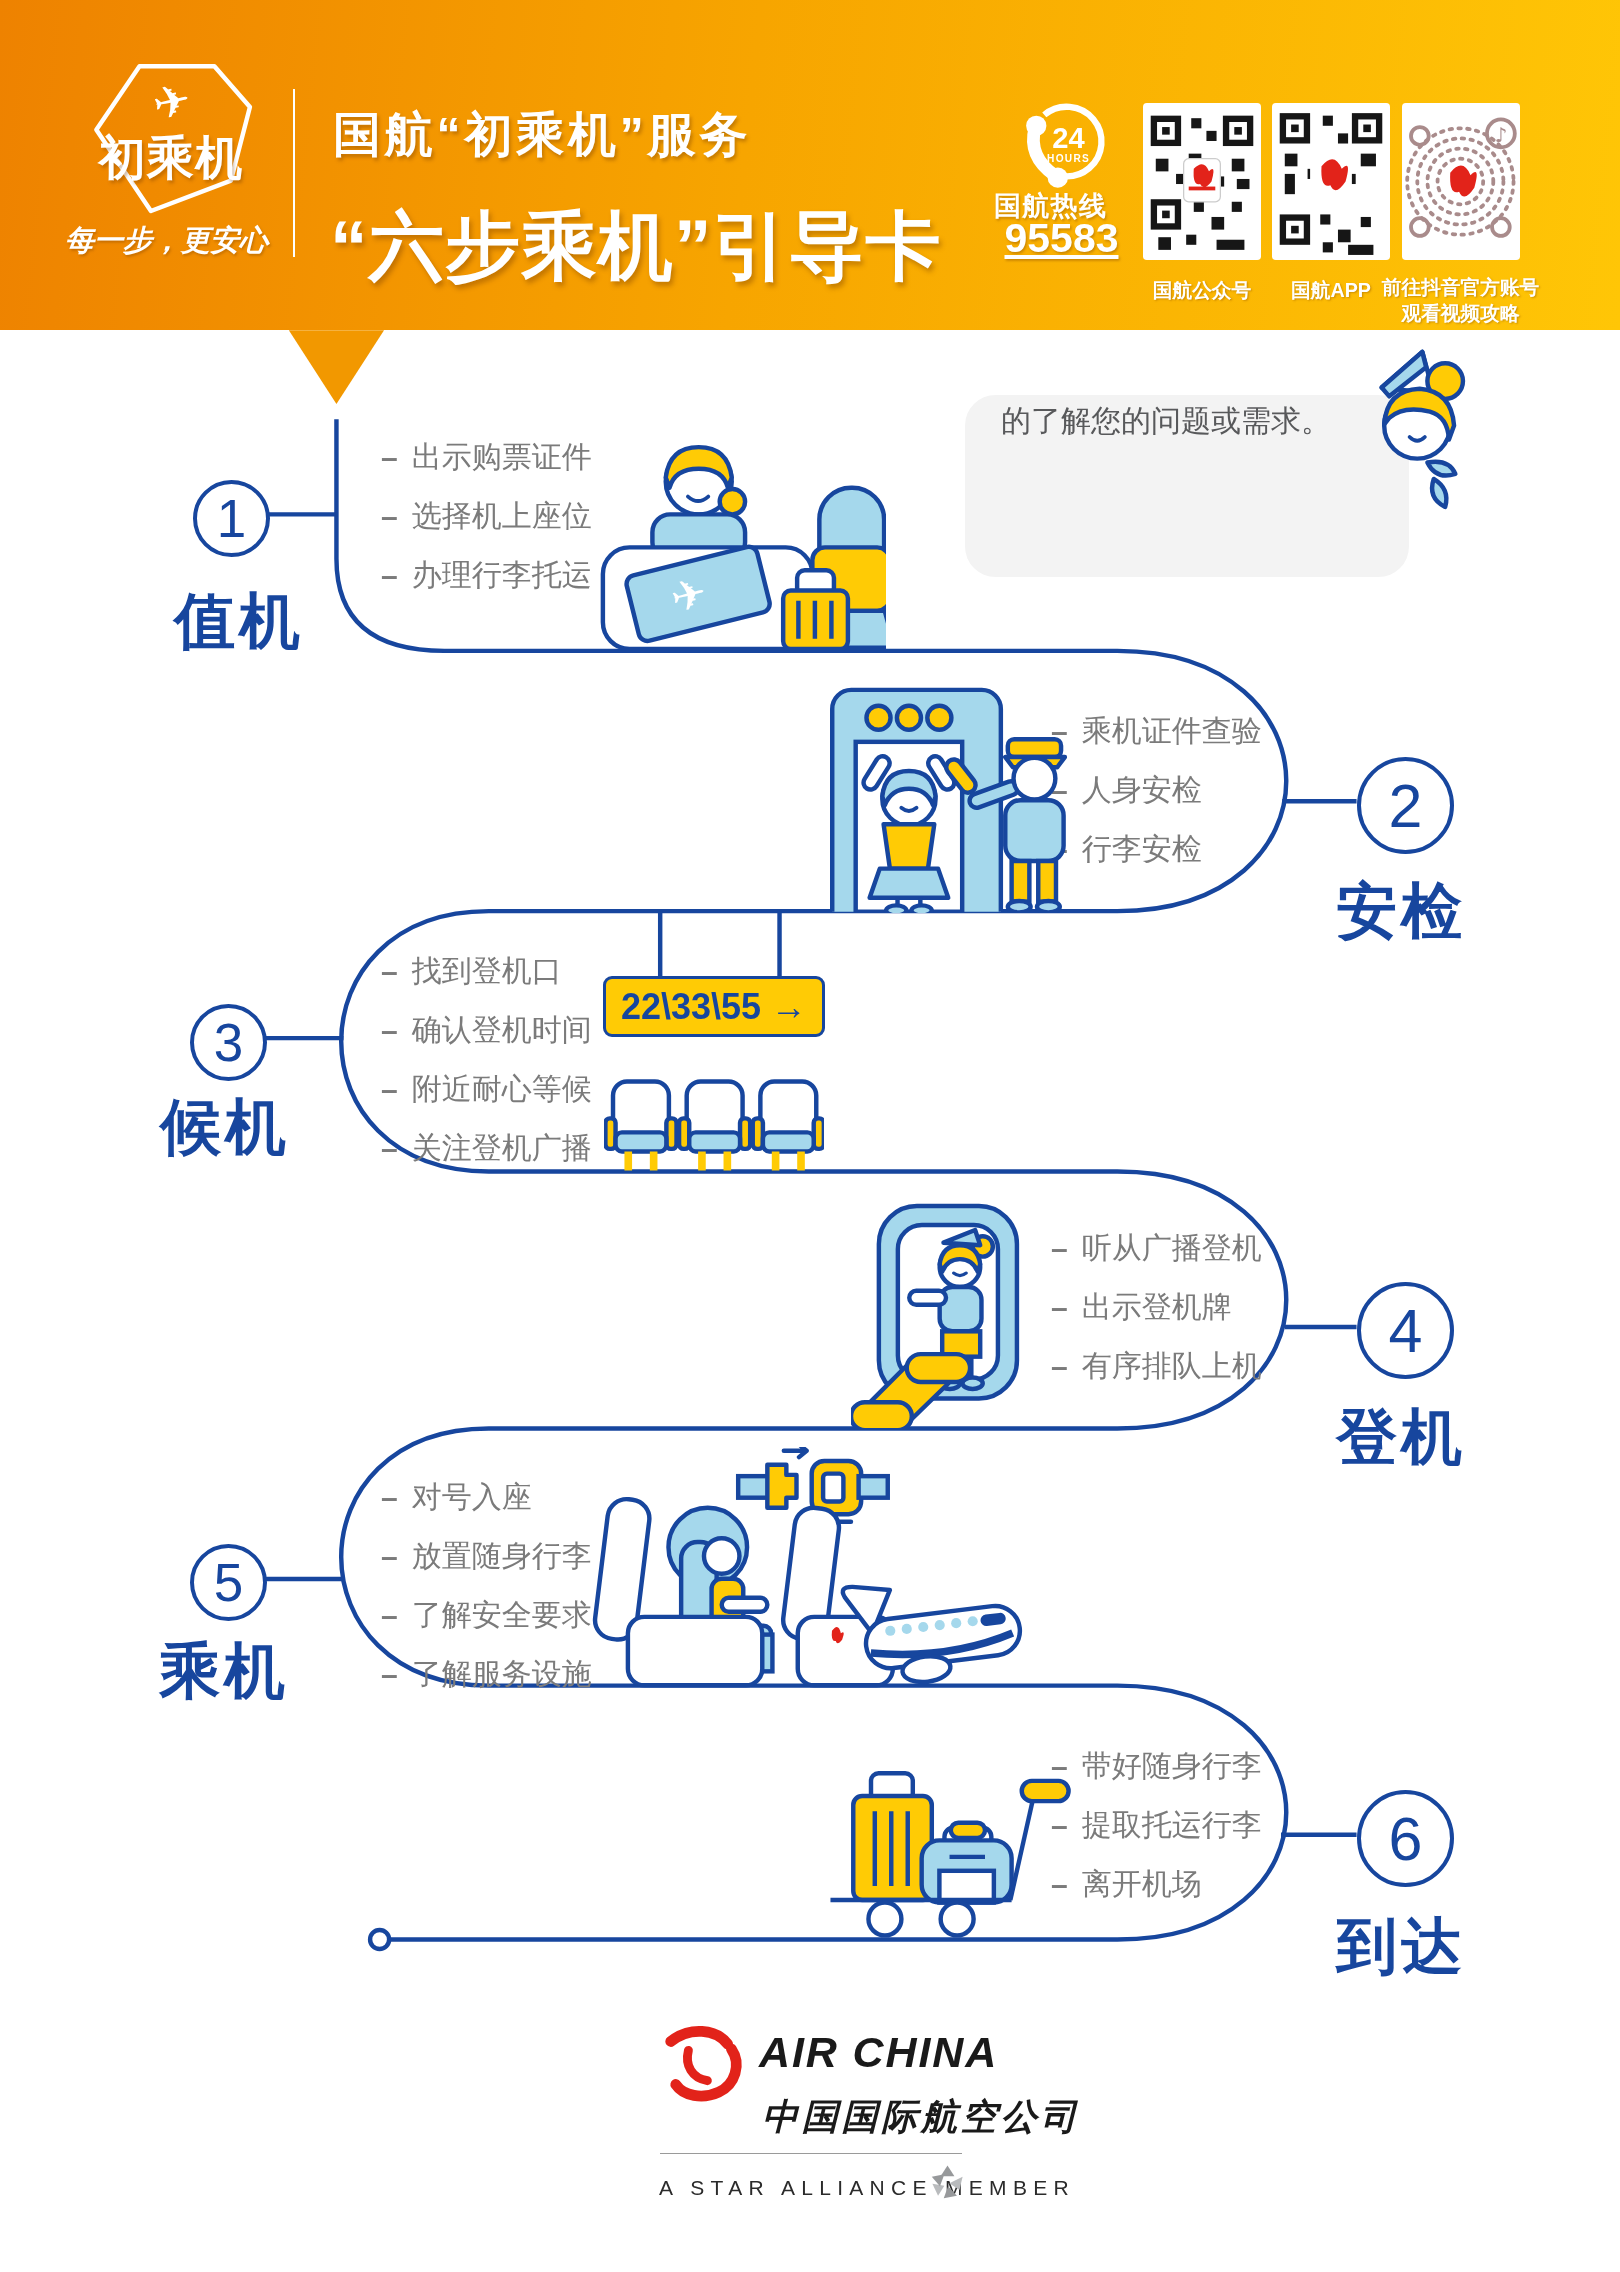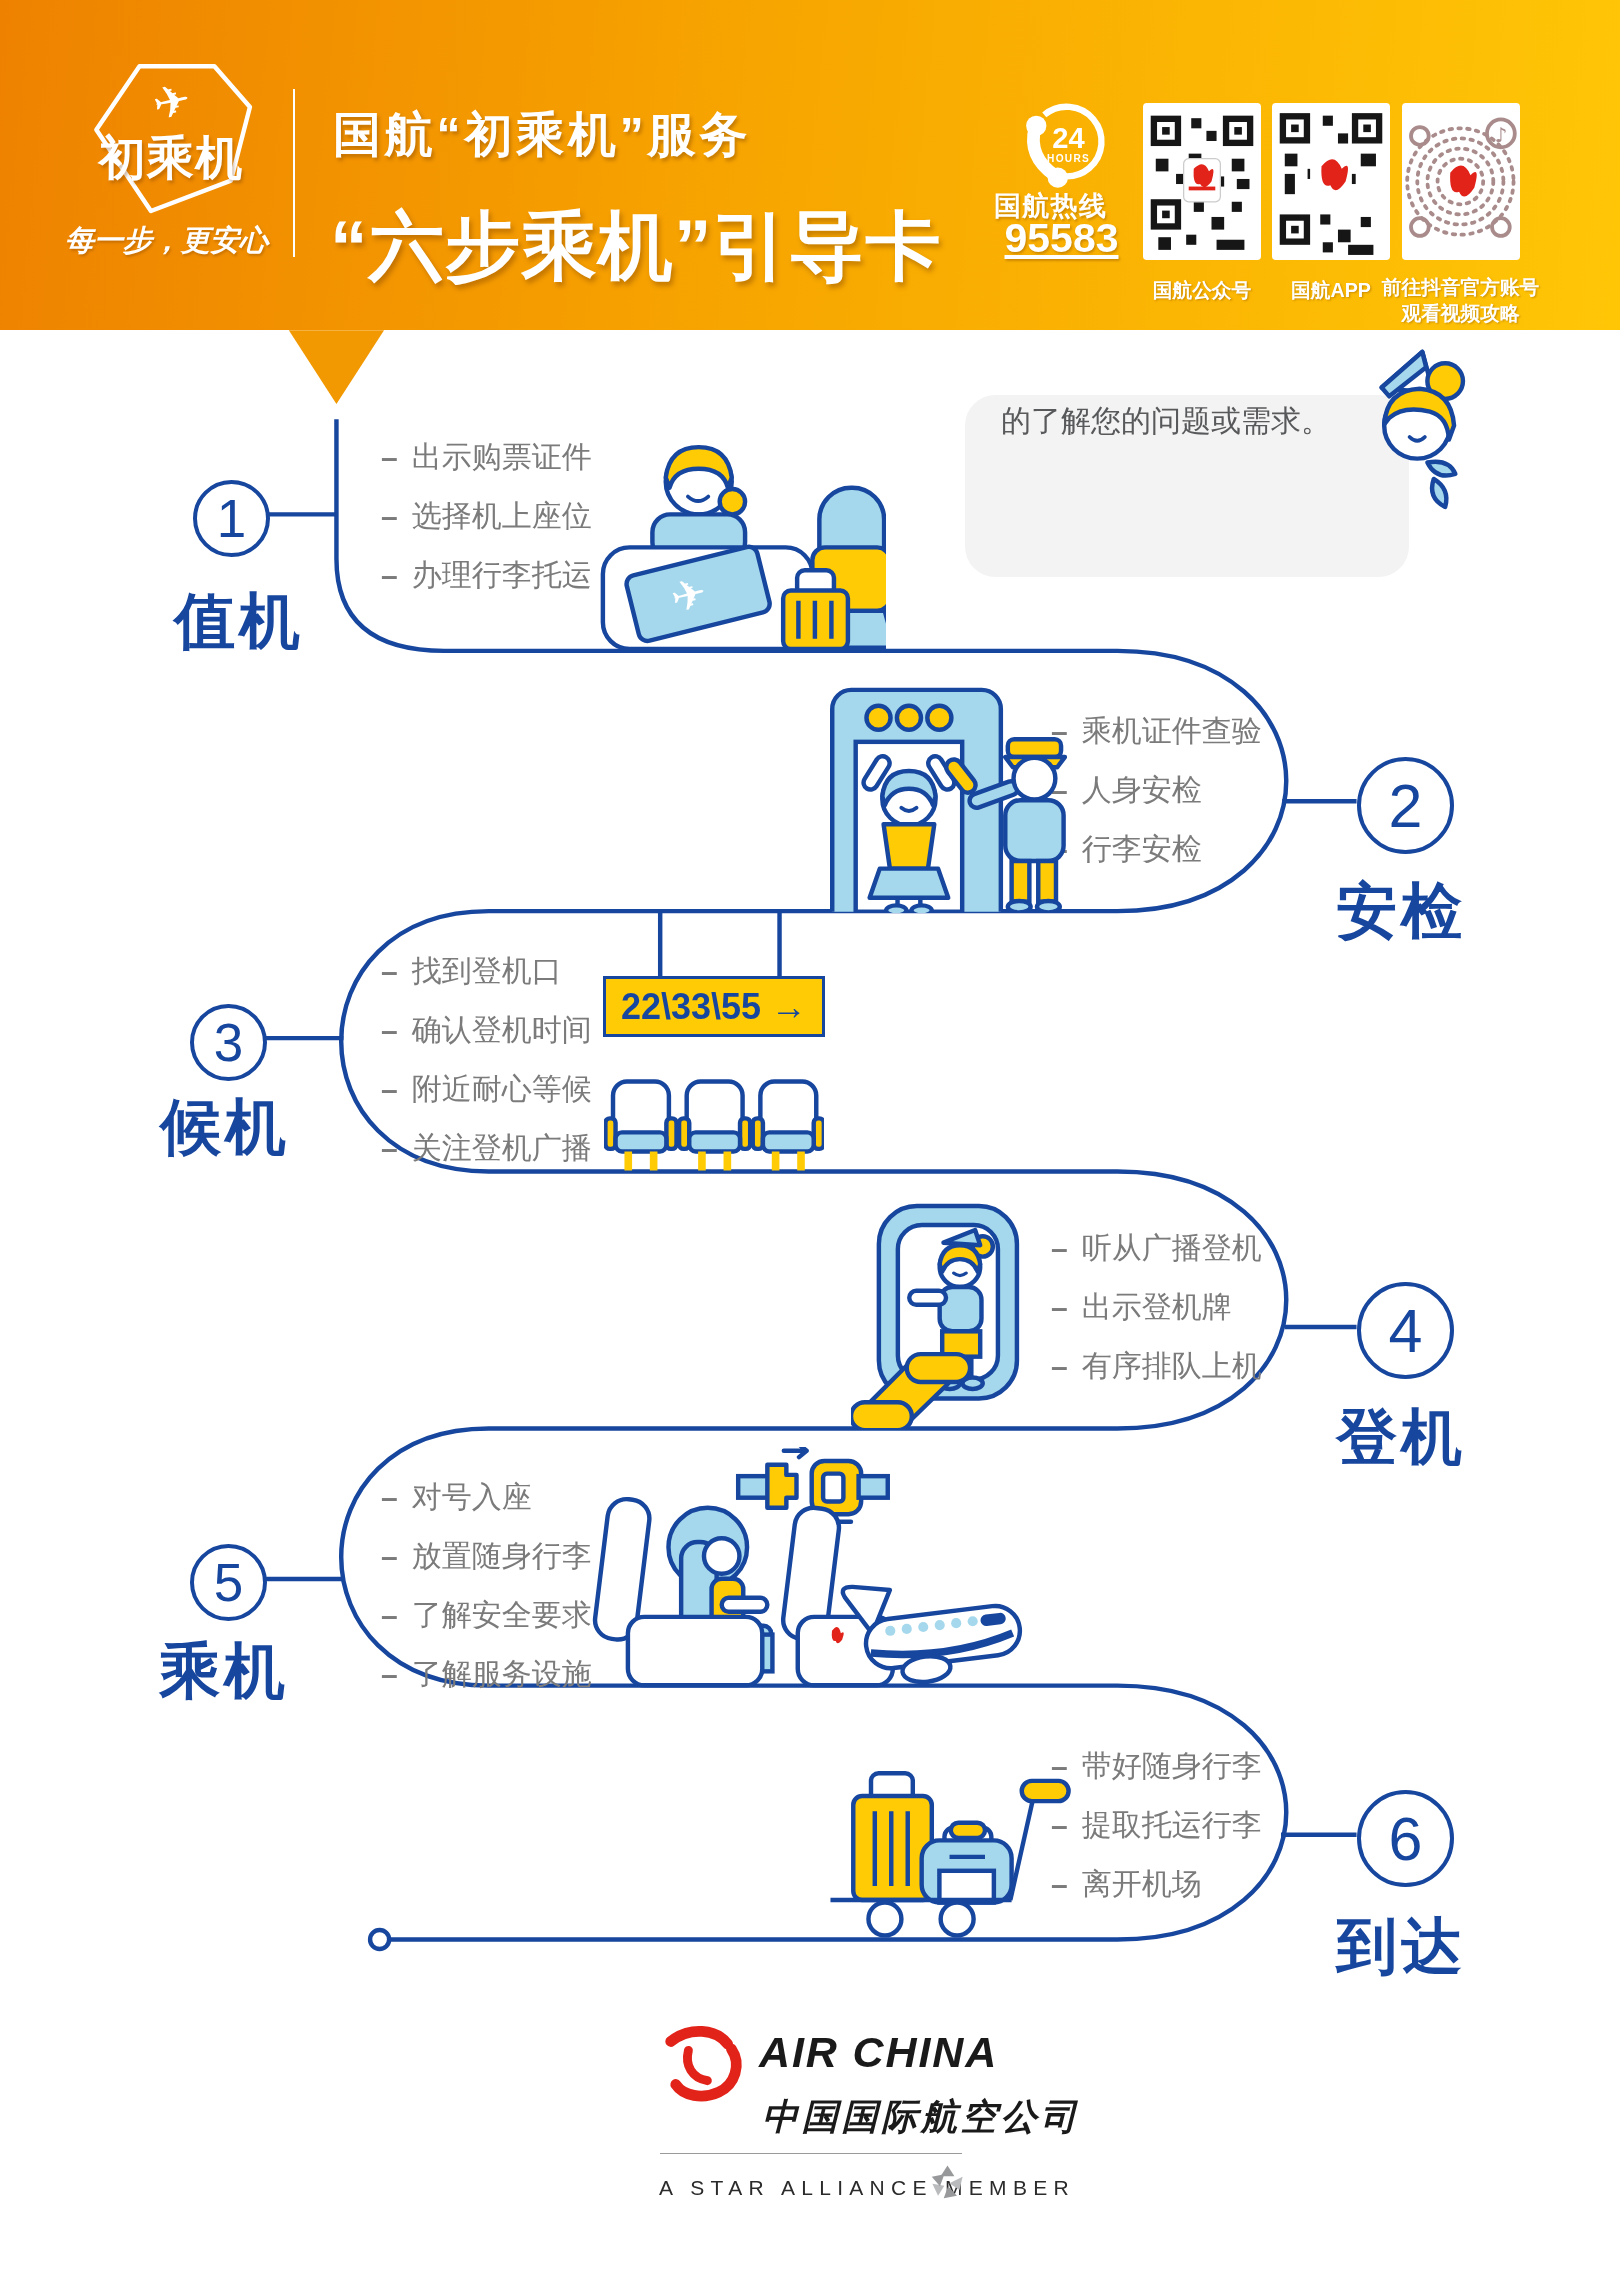--- a/index.html
+++ b/index.html
@@ -40,21 +40,21 @@
                display:flex;align-items:center;justify-content:center;color:#17469E;z-index:2;}
   .c-small{width:69px;height:69px;font-size:53px;font-weight:400;}
   .c-big{width:89px;height:89px;font-size:61px;font-weight:400;}
   .step-label{position:absolute;width:254px;text-align:center;color:#17469E;
               font-size:61px;font-weight:800;letter-spacing:3.8px;z-index:2;}
   ul.step-list{position:absolute;margin:0;padding:0;list-style:none;z-index:2;}
   ul.step-list li{height:59px;display:flex;align-items:center;color:#7B7B7B;font-size:30px;}
   ul.step-list .dash{margin-right:14px;color:#7B7B7B;font-weight:700;}
 
   .gate-sign{position:absolute;left:603px;top:976px;width:216px;height:55px;background:#FFCB05;
-             border:3.8px solid #17469E;border-radius:0;display:flex;align-items:center;
+             border:3.8px solid #17469E;border-radius:9px;display:flex;align-items:center;
              justify-content:center;color:#17469E;font-size:36px;font-weight:700;z-index:2;}
 
   
   .brand-en{position:absolute;left:759px;top:2028px;color:#1a1a1a;font-size:43px;font-weight:900;
             font-style:italic;letter-spacing:1.9px;}
   .brand-cn{position:absolute;left:762px;top:2085px;color:#1a1a1a;font-size:36px;font-weight:700;
             font-style:italic;font-family:"DejaVu Serif",serif;letter-spacing:3.8px;margin-top:8px;}
   .footer-divider{position:absolute;left:660px;top:2153px;width:302px;height:1.3px;background:#9a9a9a;}
   .alliance{position:absolute;left:659px;top:2176px;color:#2b2b2b;font-size:21px;letter-spacing:6.3px;}
   svg{display:block;}

